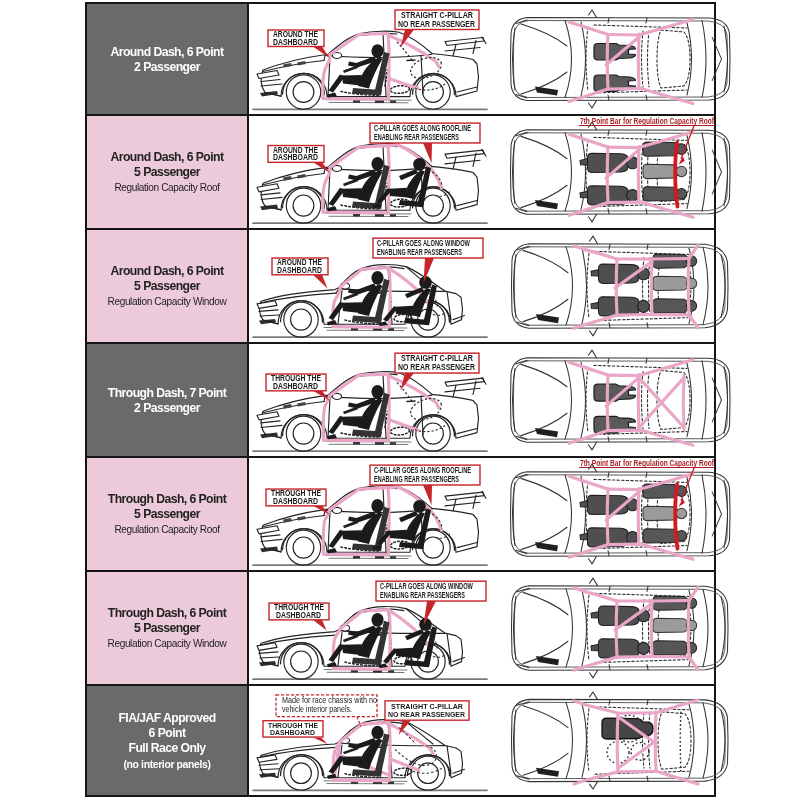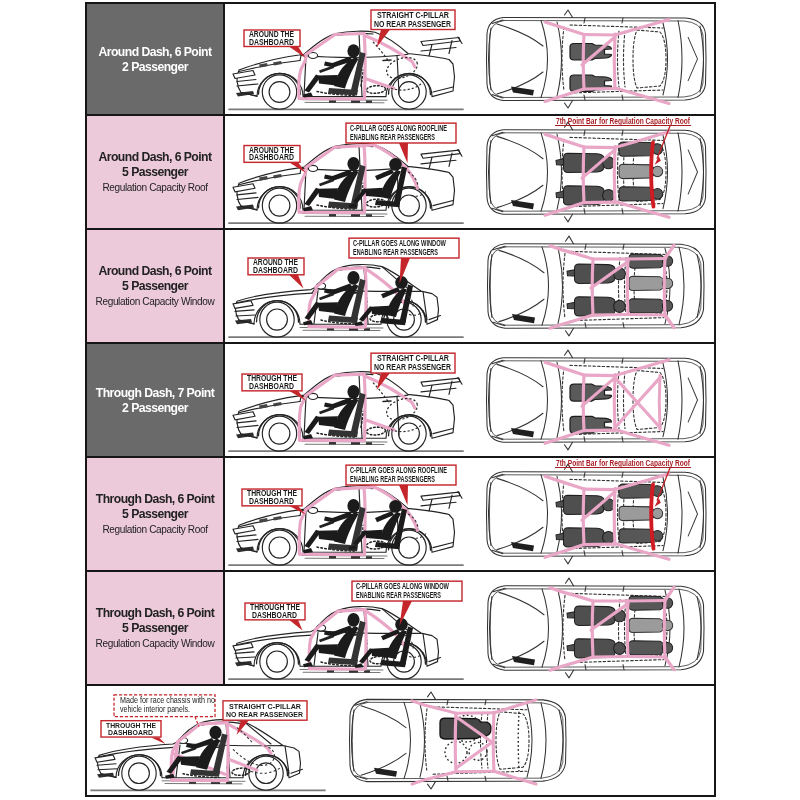--- a/index.html
+++ b/index.html
@@ -1,20 +1,20 @@
 <!DOCTYPE html>
 <html><head>
 <meta charset="utf-8">
 <style>
 html,body{margin:0;padding:0}
 body{width:800px;height:800px;background:#fff;font-family:"Liberation Sans",sans-serif;position:relative;overflow:hidden}
 #tbl{position:absolute;left:85px;top:2px;width:631px;height:795px;border:2px solid #161616;box-sizing:border-box;background:#fff}
 .row{position:absolute;left:0;width:627px;border-bottom:2px solid #161616;box-sizing:border-box;display:flex}
 .row.last{border-bottom:none}
-.lbl{width:138px;border-right:2px solid #161616;box-sizing:border-box;display:flex;flex-direction:column;justify-content:center;text-align:center;line-height:15px}
+.lbl{width:162px;border-right:2px solid #161616;box-sizing:border-box;display:flex;flex-direction:column;justify-content:center;text-align:center;line-height:15px}
 .lbl.gray{background:#6a6a6a;color:#fff}
 .lbl.pink{background:#eccada;color:#222}
 .b1{font-weight:bold;font-size:13px;letter-spacing:-0.6px;white-space:nowrap;transform:scaleX(0.94);transform-origin:center}
 .b2{font-weight:normal;font-size:10.5px;letter-spacing:-0.4px;margin-top:1px;white-space:nowrap;transform:scaleX(0.96);transform-origin:center}
 .b3{font-weight:bold;font-size:11px;letter-spacing:-0.4px;margin-top:2px;white-space:nowrap;transform:scaleX(0.95);transform-origin:center}
 .art{flex:1;position:relative;background:#fff}
 .art svg{position:absolute;left:0;top:0}
 </style>
 </head>
 <body>
@@ -529,20 +529,26 @@
         <text x="25" y="37.7" textLength="50" lengthAdjust="spacingAndGlyphs">THROUGH THE</text>
         <text x="27" y="45.2" textLength="45" lengthAdjust="spacingAndGlyphs">DASHBOARD</text>
         <rect x="127" y="9" width="110" height="19.5" fill="#fff" stroke="#c4262c" stroke-width="1.4"></rect>
         <text x="131" y="17" textLength="93" lengthAdjust="spacingAndGlyphs">C-PILLAR GOES ALONG WINDOW</text>
         <text x="131" y="25.5" textLength="85" lengthAdjust="spacingAndGlyphs">ENABLING REAR PASSENGERS</text>
       </g>
     </svg>
       </div>
   </div>
   <div class="row last" style="top:682px;height:109px">
+    <div class="lbl gray">
+        <div class="b1">FIA/JAF Approved</div>
+        <div class="b1">6 Point</div>
+        <div class="b1">Full Race Only</div>
+        <div class="b3">(no interior panels)</div>
+      </div>
     <div class="art" id="a7">
         <svg width="493" height="109" viewBox="0 0 493 110" preserveAspectRatio="none">
       <use href="#hatchSide"></use>
       <g stroke="#e9a6c6" stroke-width="3.15" fill="none" stroke-linecap="round">
         <path d="M113,38.5 L91,56"></path>
         <path d="M113,38.5 L140,37"></path>
         <path d="M140,37 C142,52 141,72 140.5,95"></path>
         <path d="M91,56 L85.5,66 C84,74 84,86 84.5,95"></path>
         <path d="M85,95 L139,95.5"></path>
         <path d="M91,56 L85,94.5"></path>

